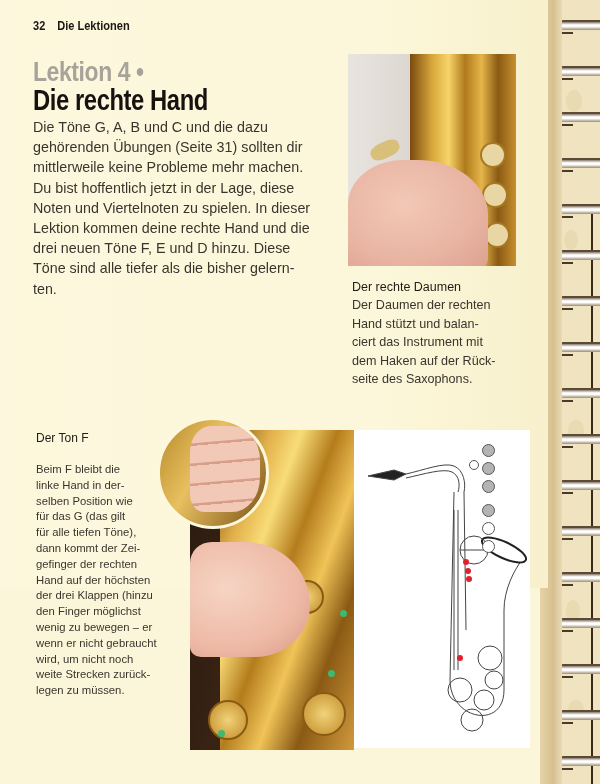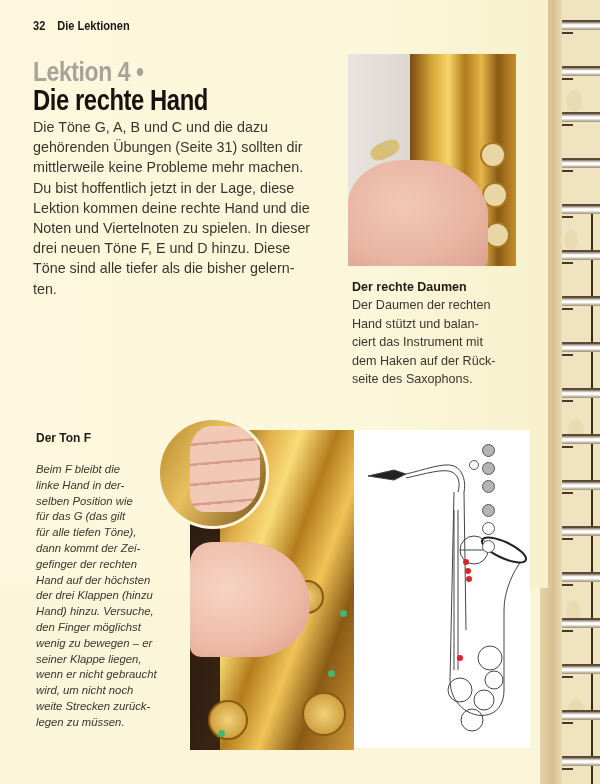--- a/index.html
+++ b/index.html
@@ -76,25 +76,25 @@
       position: absolute; left: 0; top: 106px; width: 140px; height: 110px;
       background: radial-gradient(ellipse at 40% 40%, #f2c8b6 0%, #e9b4a2 60%, #dba08e 100%);
       border-radius: 40% 50% 10% 0;
     }
     .photo-thumb .thumbrest {
       position: absolute; left: 22px; top: 88px; width: 30px; height: 16px; background: #d9c07a; border-radius: 40%;
       transform: rotate(-25deg);
     }
 
     .cap1 { position: absolute; left: 352px; top: 280px; width: 180px; }
-    .cap-title { font-weight: 700; font-size: 12.5px; color: #1f1b17; margin-bottom: 2px; }
+    .cap-title { font-weight: 400; font-size: 12.5px; color: #1f1b17; margin-bottom: 2px; }
     .cap-text { font-size: 12.6px; line-height: 18.6px; color: #3a342e; }
 
     .cap2 { position: absolute; left: 36px; top: 431px; width: 150px; }
-    .cap2 .cap-text { font-size: 11.3px; line-height: 15.8px; font-style: italic; }
+    .cap2 .cap-text { font-size: 11.3px; line-height: 15.8px; }
     .cap2 .cap-title { font-size: 12px; margin-bottom: 17px; }
 
     .photo-main {
       position: absolute; left: 190px; top: 430px; width: 164px; height: 320px; overflow: hidden;
       background: linear-gradient(100deg, #2a1a10 0%, #3a2414 40%, #201410 100%);
     }
     .photo-main .body {
       position: absolute; left: 30px; top: 0; width: 140px; height: 320px;
       background: linear-gradient(110deg, #6a4210 0%, #e2b04a 20%, #f8dc78 32%, #b47c1c 46%, #f0c458 60%, #8a5a14 75%, #d8a040 100%);
     }
@@ -167,22 +167,22 @@
   </div>
 
   <div class="title-line1">Lektion 4 •</div>
   <div class="title-line2">Die rechte Hand</div>
 
   <div class="intro">
     <div>Die Töne G, A, B und C und die dazu</div>
     <div>gehörenden Übungen (Seite 31) sollten dir</div>
     <div>mittlerweile keine Probleme mehr machen.</div>
     <div>Du bist hoffentlich jetzt in der Lage, diese</div>
+    <div>Noten und Viertelnoten zu spielen. In dieser</div>
     <div>Lektion kommen deine rechte Hand und die</div>
-    <div>Noten und Viertelnoten zu spielen. In dieser</div>
     <div>drei neuen Töne F, E und D hinzu. Diese</div>
     <div>Töne sind alle tiefer als die bisher gelern-</div>
     <div>ten.</div>
   </div>
 
   <div class="photo-thumb">
     <div class="sax"></div>
     <div class="pad" style="left:132px;top:88px;width:26px;height:26px;"></div>
     <div class="pad" style="left:134px;top:128px;width:26px;height:26px;"></div>
     <div class="pad" style="left:136px;top:168px;width:26px;height:26px;"></div>
@@ -206,24 +206,22 @@
     <div class="cap-text">
       <div>Beim F bleibt die</div>
       <div>linke Hand in der-</div>
       <div>selben Position wie</div>
       <div>für das G (das gilt</div>
       <div>für alle tiefen Töne),</div>
       <div>dann kommt der Zei-</div>
       <div>gefinger der rechten</div>
       <div>Hand auf der höchsten</div>
       <div>der drei Klappen (hinzu</div>
-      <div>Hand) hinzu. Versuche,</div>
       <div>den Finger möglichst</div>
       <div>wenig zu bewegen – er</div>
-      <div>seiner Klappe liegen,</div>
       <div>wenn er nicht gebraucht</div>
       <div>wird, um nicht noch</div>
       <div>weite Strecken zurück-</div>
       <div>legen zu müssen.</div>
     </div>
   </div>
 
   <div class="photo-main">
     <div class="body"></div>
     <div class="keypad" style="left:100px;top:150px;width:34px;height:34px;"></div>

